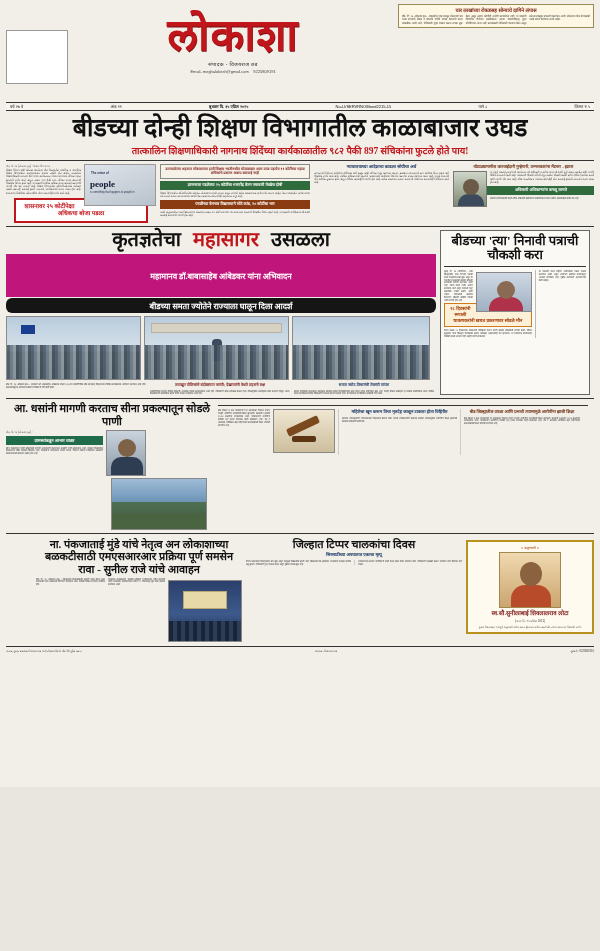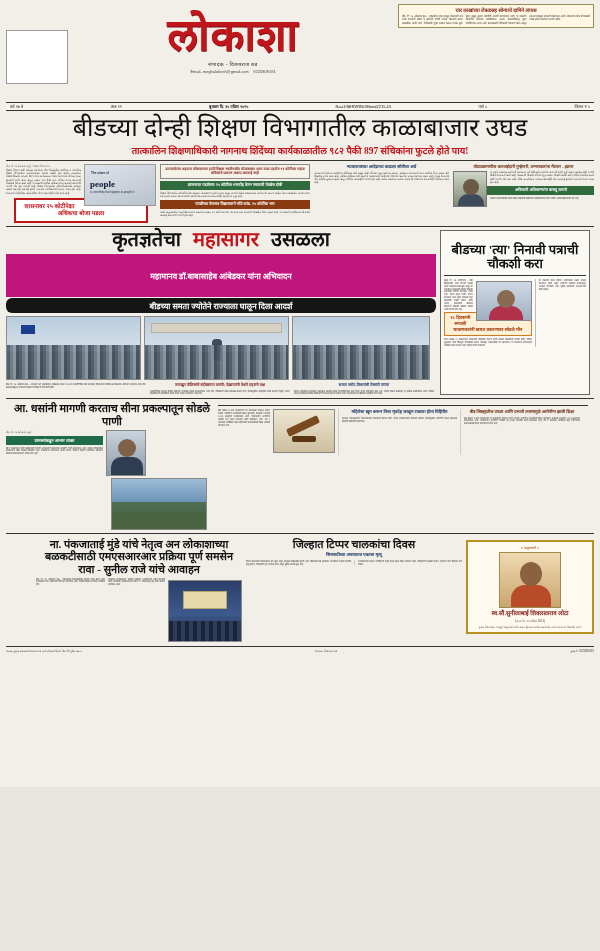--- a/index.html
+++ b/index.html
@@ -53,21 +53,21 @@
     border-top:1px solid #333; border-bottom:1px solid #333;
     font-size:4px; padding:1px 4px; margin-top:2px; background:#f7f4ee;
   }
   .strap span { white-space:nowrap; }
   .strap .mid { font-weight:bold; }
 
   
   .headline-wrap { margin-top:3px; text-align:center; }
   .headline {
     font-family:"Liberation Serif", serif;
-    font-weight:normal;
+    font-weight:bold;
     font-size:25px;
     line-height:1.08;
     color:#111;
     letter-spacing:0px;
   }
   .subhead {
     margin-top:3px;
     font-size:9.5px;
     font-weight:bold;
     color:#c0151b;
@@ -158,21 +158,21 @@
   .flagblue { position:absolute; top:8px; left:14px; width:14px; height:9px; background:#1a3d8f; }
   .statue { position:absolute; bottom:18px; left:50%; width:10px; height:22px; background:#3b4a5c; border-radius:4px 4px 0 0; transform:translateX(-50%); }
   .tent { position:absolute; top:6px; left:6px; right:6px; height:10px; background:#d8d2c4; border:1px solid #b9b2a2; }
 
   .sub3 { display:flex; gap:4px; margin-top:3px; }
   .sub3 > div { width:140px; }
   .sub3 .hd { font-size:3.8px; font-weight:bold; color:#7a1512; text-align:center; line-height:1.25; margin-bottom:2px; }
   .sub3 .hdb { font-size:3.8px; font-weight:bold; color:#12305e; text-align:center; line-height:1.25; margin-bottom:2px; }
 
   
-  .rbox { border:1px solid #666; padding:12px 3px; background:#fbf9f4; }
+  .rbox { border:1px solid #666; padding:3px 3px; background:#fbf9f4; }
   .rtitle {
     font-family:"Liberation Serif",serif; font-weight:bold; font-size:13px;
     text-align:center; line-height:1.12;
   }
   .womanphoto {
     width:56px; height:40px; float:right; margin:2px 0 2px 3px; border:1px solid #888;
     background:linear-gradient(180deg,#cfd9e4,#9fb0c2); position:relative; overflow:hidden;
   }
   .womanphoto:after { content:""; position:absolute; left:20px; top:8px; width:18px; height:18px; border-radius:50%; background:#8a6a52; }
   .womanphoto:before { content:""; position:absolute; left:12px; top:24px; width:34px; height:18px; border-radius:12px 12px 0 0; background:#b0324a; }

